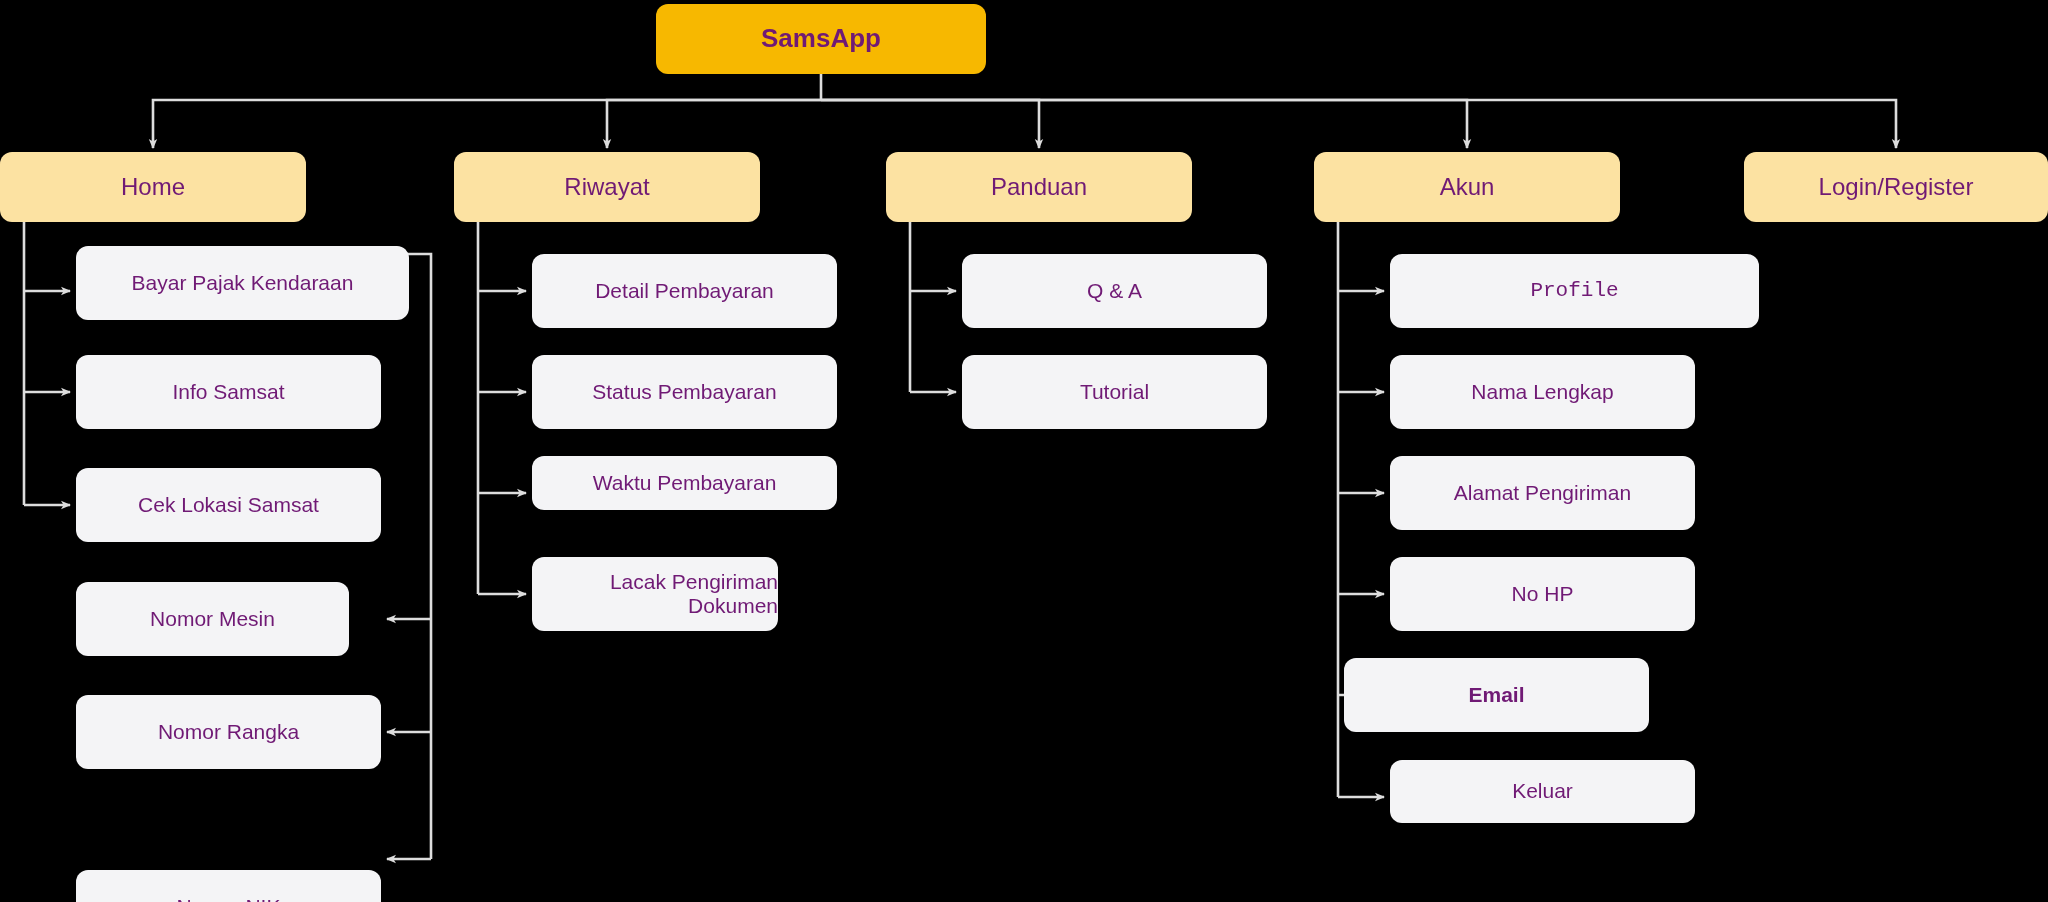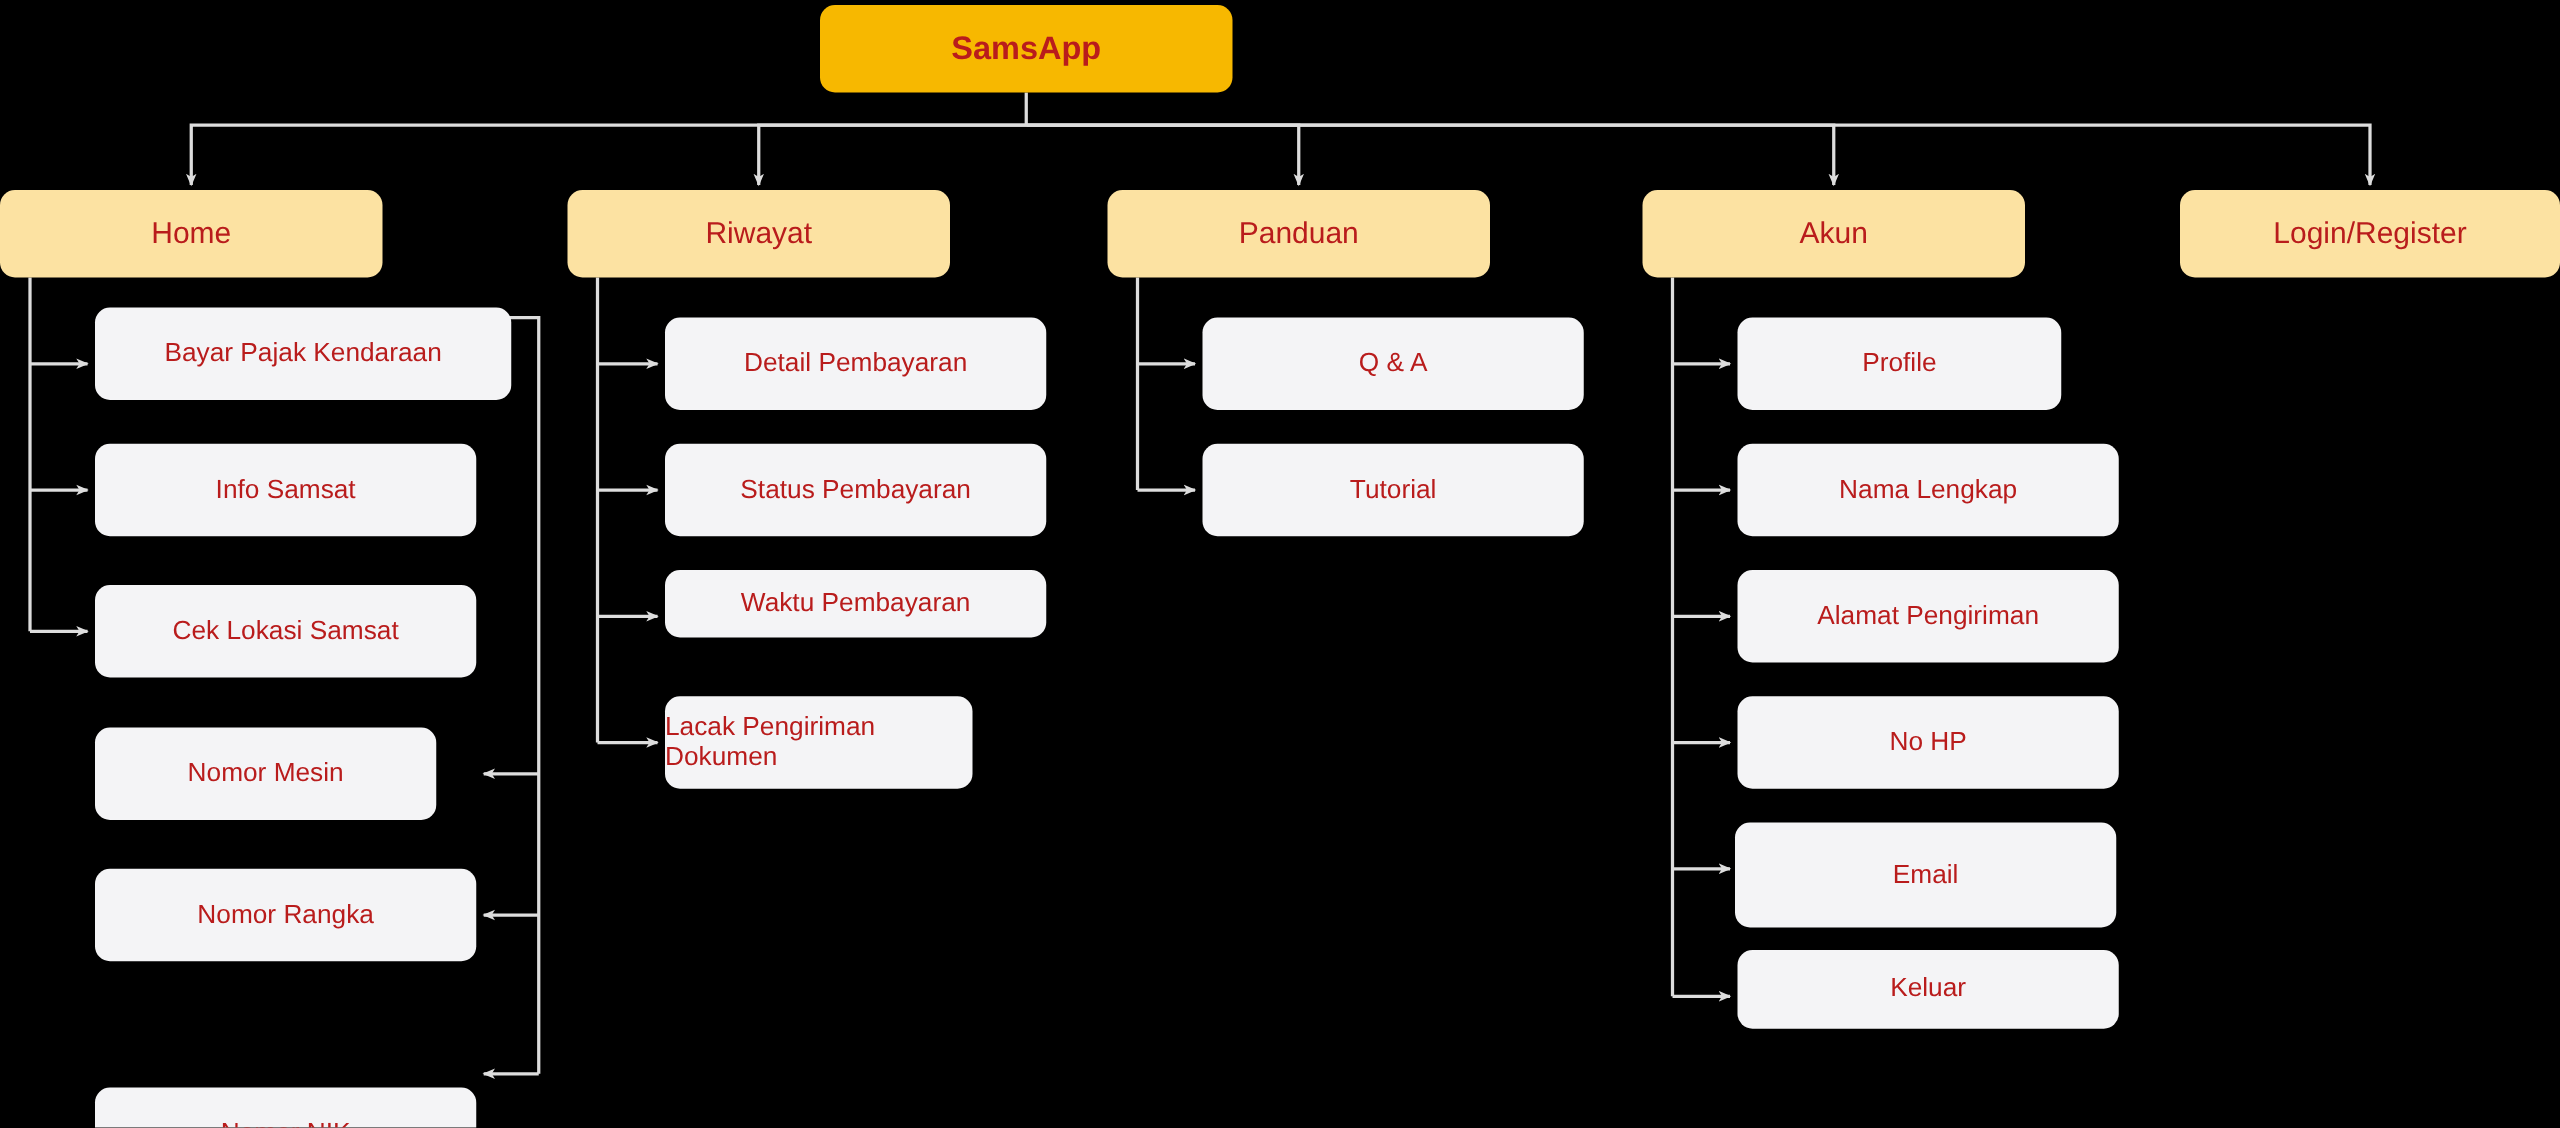--- a/index.html
+++ b/index.html
@@ -6,21 +6,21 @@
   body{
     width:2048px;height:902px;position:relative;overflow:hidden;
     font-family:"Liberation Sans","DejaVu Sans",sans-serif;
   }
   #canvas{position:absolute;left:0;top:0;width:2048px;height:902px;}
   svg.links{position:absolute;left:0;top:0;width:2048px;height:902px;pointer-events:none;}
 
   .node{
     position:absolute;box-sizing:border-box;
     display:flex;align-items:center;justify-content:center;
-    border-radius:10px;color:#b91c1c;text-align:left;
+    border-radius:10px;color:#701a75;text-align:right;
     line-height:1.15;
   }
   .node.root{
     background:#F7B800;font-weight:bold;font-size:26px;border-radius:12px;
   }
   .node.section{
     background:#FCE2A2;font-size:24px;border-radius:12px;
   }
   .node.leaf{
     background:#F4F4F6;font-size:21px;border-radius:12px;
@@ -79,21 +79,21 @@
       <div class="node leaf" style="left: 76px; top: 822px; width: 305px; height: 74px; margin-top: 48px;">Nomor NIK</div>
       <div class="node section" style="left: 454px; top: 152px; width: 306px; height: 70px;">Riwayat</div>
       <div class="node leaf" style="left: 532px; top: 254px; width: 305px; height: 74px;">Detail Pembayaran</div>
       <div class="node leaf" style="left: 532px; top: 355px; width: 305px; height: 74px;">Status Pembayaran</div>
       <div class="node leaf" style="left: 532px; top: 456px; width: 305px; height: 54px;">Waktu Pembayaran</div>
       <div class="node leaf" style="left: 532px; top: 557px; width: 246px; height: 74px;">Lacak Pengiriman Dokumen</div>
       <div class="node section" style="left: 886px; top: 152px; width: 306px; height: 70px;">Panduan</div>
       <div class="node leaf" style="left: 962px; top: 254px; width: 305px; height: 74px;">Q &amp; A</div>
       <div class="node leaf" style="left: 962px; top: 355px; width: 305px; height: 74px;">Tutorial</div>
       <div class="node section" style="left: 1314px; top: 152px; width: 306px; height: 70px;">Akun</div>
-      <div class="node leaf" style="left: 1390px; top: 254px; width: 259px; height: 74px;">Profile</div>
+      <div class="node leaf" style="left: 1390px; top: 254px; width: 369px; height: 74px; font-family: Liberation Mono, monospace;">Profile</div>
       <div class="node leaf" style="left: 1390px; top: 355px; width: 305px; height: 74px;">Nama Lengkap</div>
       <div class="node leaf" style="left: 1390px; top: 456px; width: 305px; height: 74px;">Alamat Pengiriman</div>
       <div class="node leaf" style="left: 1390px; top: 557px; width: 305px; height: 74px;">No HP</div>
-      <div class="node leaf" style="left: 1388px; top: 658px; width: 305px; height: 84px;">Email</div>
+      <div class="node leaf" style="left: 1344px; top: 658px; width: 305px; height: 74px; font-weight: bold;">Email</div>
       <div class="node leaf" style="left: 1390px; top: 760px; width: 305px; height: 63px;">Keluar</div>
       <div class="node section" style="left: 1744px; top: 152px; width: 304px; height: 70px;">Login/Register</div>
     </div>
 </div>
 
 </body></html>

